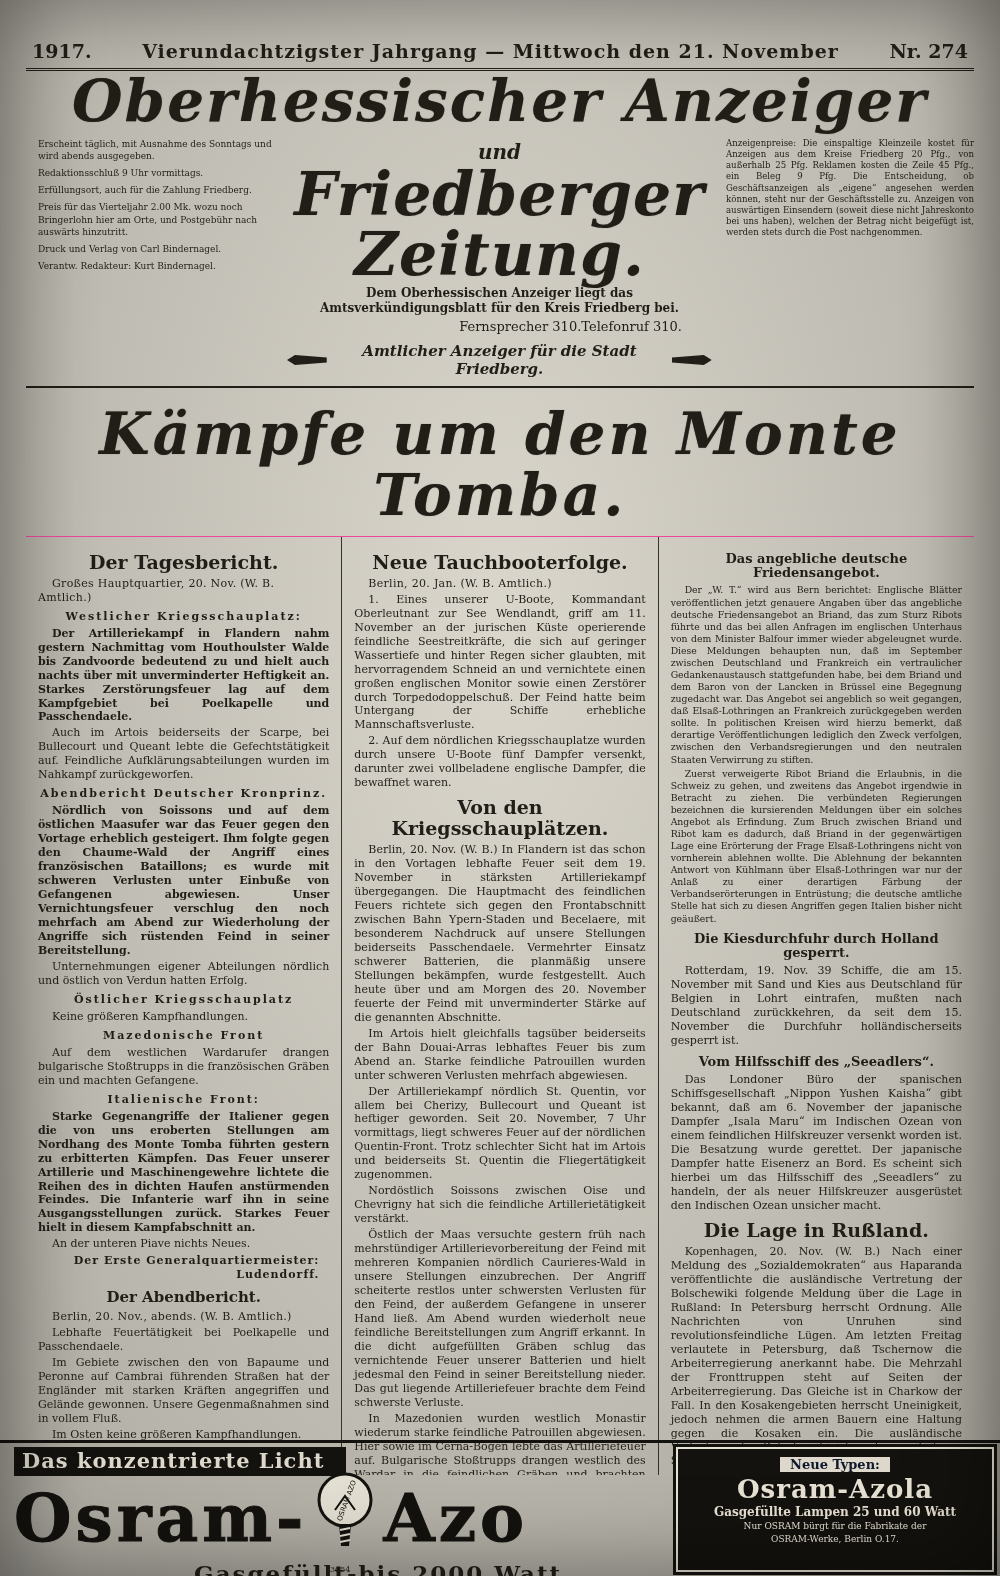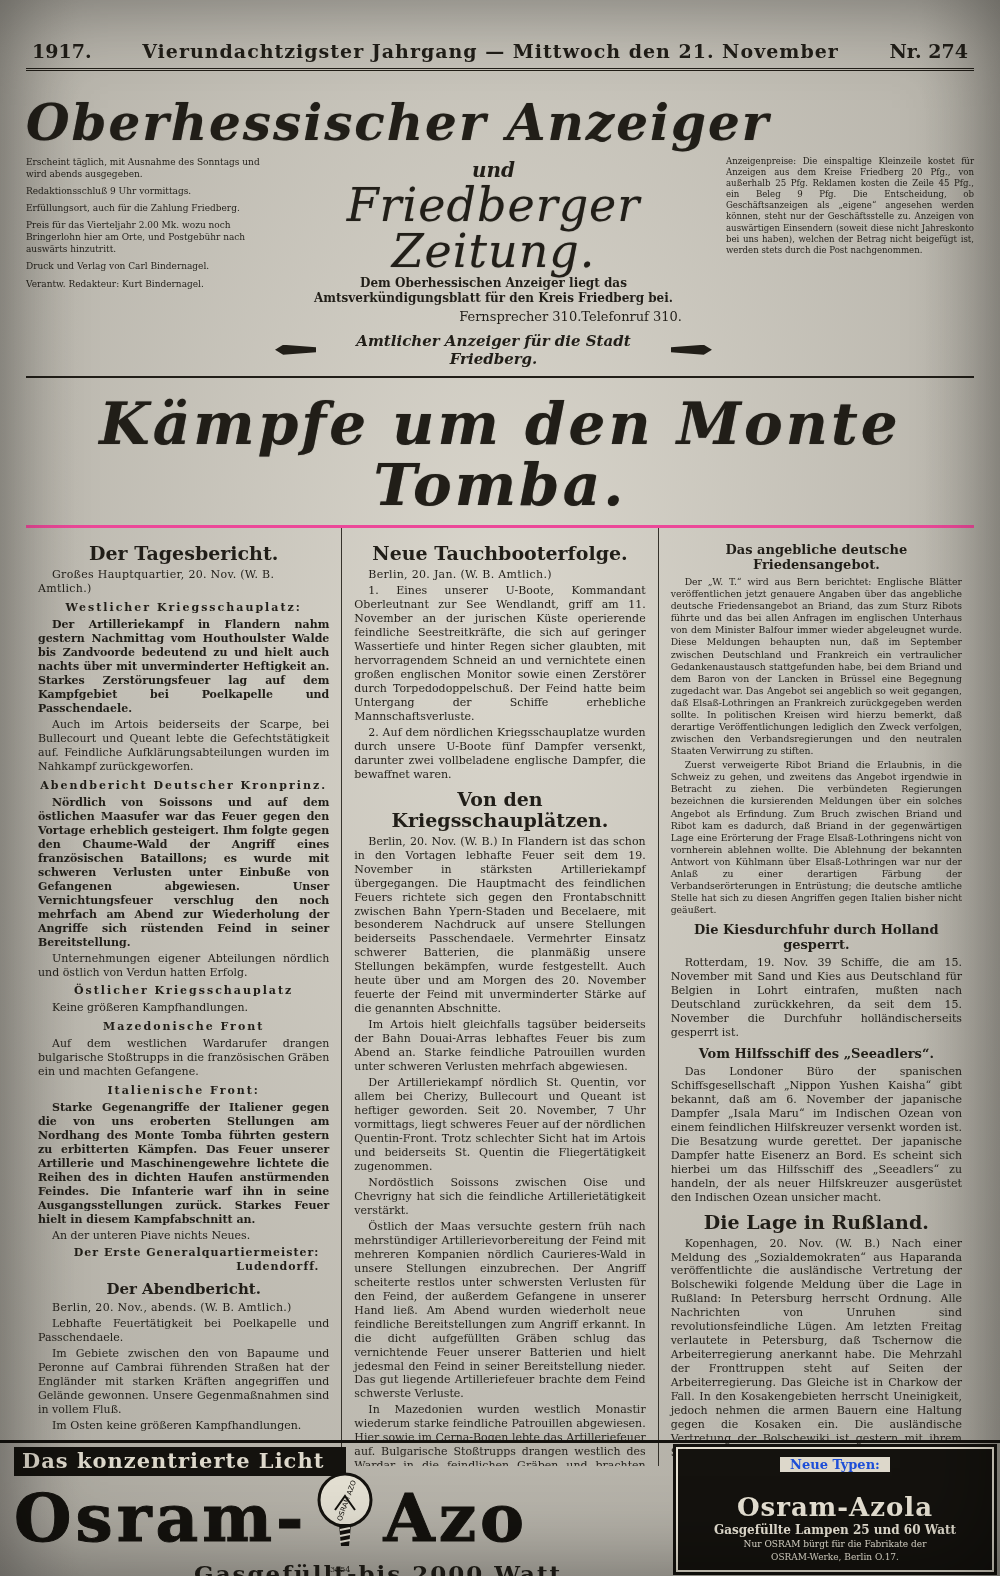--- a/index.html
+++ b/index.html
@@ -15,46 +15,46 @@
   }
   .page { width:1000px; height:1576px; padding:40px 26px 0 26px; position:relative; }
 
   
   .toprow { display:flex; justify-content:space-between; align-items:baseline;
             border-bottom:3px double #211e18; padding:0 6px 6px 6px; }
   .toprow .yr, .toprow .nr { font-size:19px; font-weight:bold; }
   .toprow .ed { font-size:19px; font-weight:bold; letter-spacing:1px; }
 
   
-  .masthead-title { text-align:left; font-weight:bold; font-style:italic;
-    font-size:50px; letter-spacing:2px; line-height:1.05; margin-top:26px;
+  .masthead-title { text-align:center; font-weight:bold; font-style:italic;
+    font-size:58px; letter-spacing:2px; line-height:1.05; margin-top:0;
     text-shadow:0 0 1px rgba(0,0,0,.4); }
   .mast-info { display:flex; margin-top:6px; gap:14px; }
-  .mast-left { width:235px; font-size:9px; line-height:1.35; }
+  .mast-left { width:235px; font-size:9px; line-height:1.35;margin-left:12px; }
   .mast-left .note { margin-bottom:5px; text-align:left; }
   .mast-center { flex:1; text-align:center; }
   .mast-right { width:248px; font-size:8.6px; line-height:1.3; text-align:justify; }
   .und { font-size:20px; font-weight:bold; font-style:italic; margin-top:2px; }
-  .subtitle { font-size:46px; font-weight:normal; font-style:italic; letter-spacing:1px; line-height:1.0;
+  .subtitle { font-size:60px; font-weight:bold; font-style:italic; letter-spacing:1px; line-height:1.0;
     text-shadow:0 0 1px rgba(0,0,0,.4); }
   .supplement { font-size:12px; font-weight:bold; margin-top:2px; line-height:1.3; }
   .phones { display:flex; justify-content:flex-end; font-size:13px; font-weight:normal; padding:2px 30px; }
   .official { display:flex; align-items:center; justify-content:center; gap:14px;
     font-size:15px; font-weight:bold; font-style:italic; margin-top:6px; }
   .deco { display:inline-block; width:46px; height:10px; background:#211e18;
     clip-path:polygon(0 50%, 20% 0, 100% 25%, 100% 75%, 20% 100%); }
   .deco.flip { transform:scaleX(-1); }
 
   .rule-thick { border-bottom:2px solid #211e18; margin-top:8px; }
 
   
   .headline { text-align:center; font-size:58px; font-weight:bold; font-style:italic;
     letter-spacing:3px; padding:16px 0 10px 0; line-height:1.05;
     text-shadow:0 0 1px rgba(0,0,0,.45);
-    border-bottom:3px solid #ec4899; }
+    border-bottom:1px solid #ec4899; }
 
   
   .columns { display:flex; height:938px; overflow:hidden; }
   .col { flex:1; padding:8px 12px 0 12px; font-size:11px; line-height:1.27; overflow:hidden; }
   .col + .col { border-left:1px solid #35322b; }
 
   .art-heading { text-align:center; font-weight:bold; margin:7px 0 4px 0; line-height:1.1; }
   .art-heading.h-lg { font-size:19px; }
   .art-heading.h-md { font-size:15px; }
   .art-heading.h-sm { font-size:13px; }
@@ -73,22 +73,22 @@
   .ad-slogan { display:inline-block; background:#14120e; color:#ddd8cb;
     font-size:21px; font-weight:bold; padding:1px 22px 3px 8px; letter-spacing:1px; }
   .ad-brandrow { display:flex; align-items:center; margin-top:-6px; }
   .ad-brand { font-size:66px; font-weight:bold; letter-spacing:4px; color:#14120e;
     -webkit-text-stroke:1px #14120e; line-height:1.0; }
   .ad-bulb { width:64px; height:96px; margin:0 6px; position:relative; top:-2px; }
   .ad-bulbnum { position:absolute; bottom:2px; left:330px; font-size:8px; }
   .ad-bottom { font-size:23px; font-weight:bold; letter-spacing:2px; margin-top:-6px; padding-left:180px; }
   .ad-right { width:318px; background:#14120e; color:#e6e1d3; margin:4px 6px 4px 0;
     border:2px solid #e6e1d3; outline:3px solid #14120e; padding:5px 10px; text-align:center; }
-  .ad-right .chip { display:inline-block; background:#ddd8cb; color:#1d4ed8;
-    font-size:13px; font-weight:bold; padding:0 10px; margin-bottom:20px; }
+  .ad-right .chip { display:inline-block; background:#ddd8cb; color:#0f172a;
+    font-size:13px; font-weight:bold; padding:0 10px; margin-bottom:2px; }
   .ad-right .brand2 { font-size:26px; font-weight:bold; letter-spacing:1px; }
   .ad-right .l1 { font-size:12px; font-weight:bold; margin-top:1px; }
   .ad-right .l2, .ad-right .l3 { font-size:9px; margin-top:2px; line-height:1.2; }
 
   
   .vignette { position:absolute; inset:0; pointer-events:none;
     box-shadow:inset 0 0 90px rgba(0,0,0,0.45); }
 </style>
 </head>
 <body>

